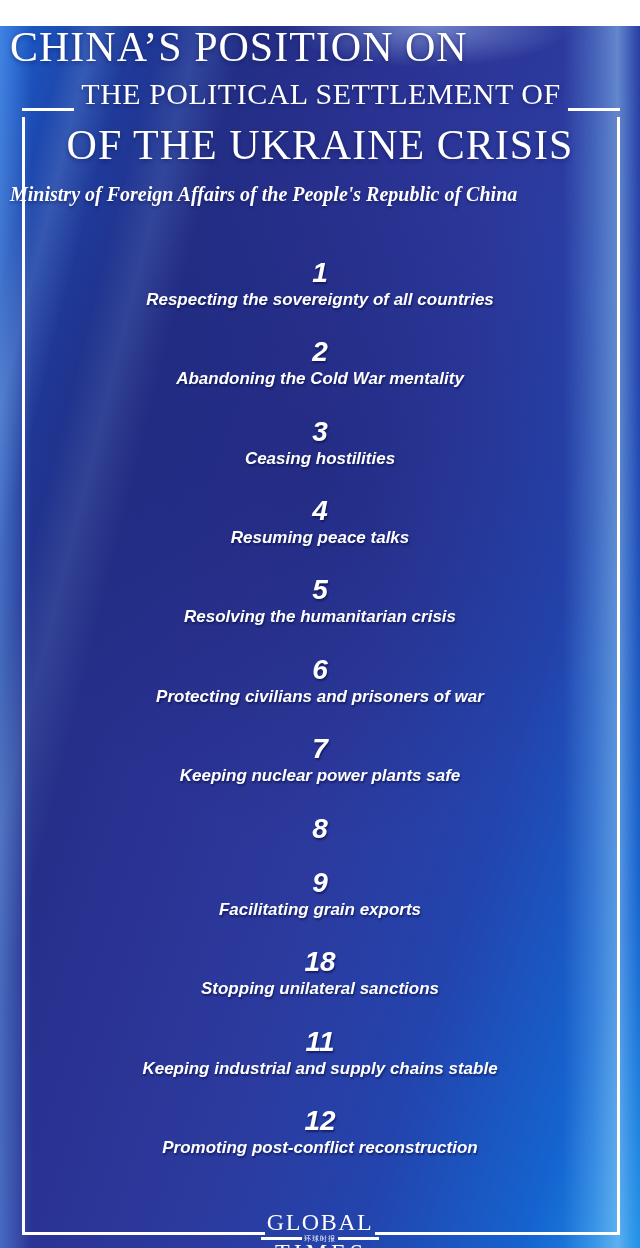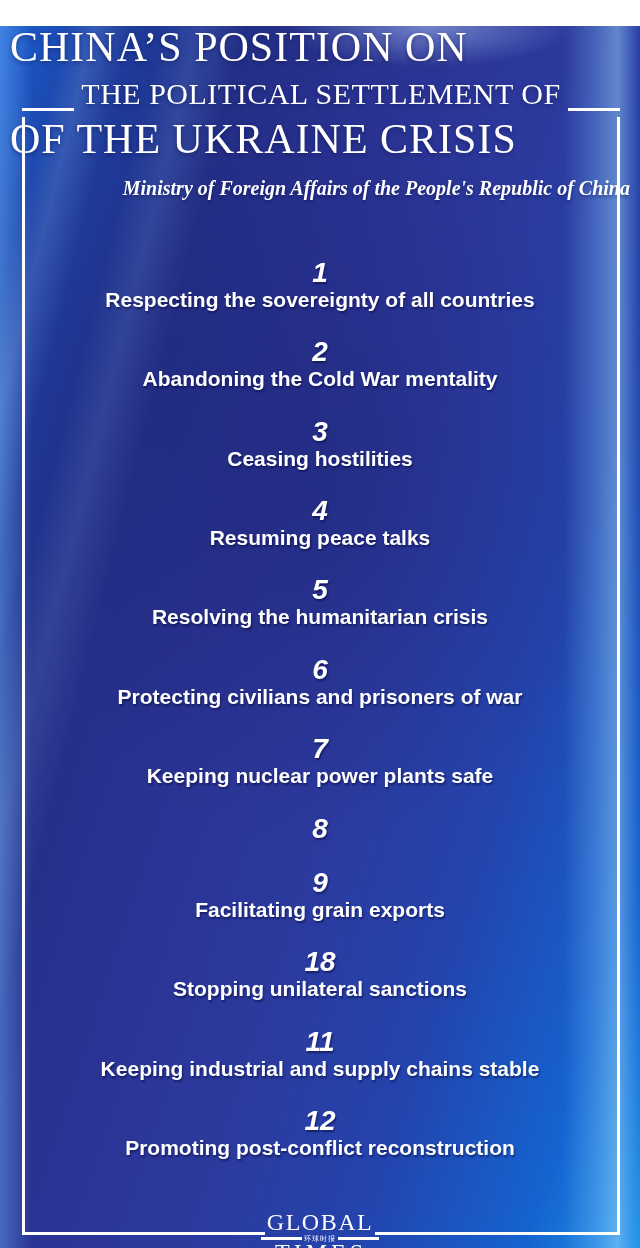--- a/index.html
+++ b/index.html
@@ -49,47 +49,47 @@
     margin:9px 20px 0 22px;height:34px;
   }
   .title2row .hline{flex:1;height:3px;background:#fff;}
   .title2{
     padding:0 7px;
     font-family:"Liberation Serif",serif;
     font-size:30px;letter-spacing:.5px;white-space:nowrap;
     text-shadow:0 2px 4px rgba(10,15,70,.45);
   }
   .title3{
-    margin:7px 10px 0;
+    margin:13px 10px 0;
     font-family:"Liberation Serif",serif;
     font-size:42px;line-height:1;letter-spacing:1px;
-    text-align:left;white-space:nowrap;
+    text-align:center;white-space:nowrap;
     text-shadow:0 2px 4px rgba(10,15,70,.45);
   }
   .subtitle{
     margin:17px 10px 0;
     font-family:"Liberation Serif",serif;
     font-style:italic;font-weight:700;
-    font-size:20px;text-align:right;white-space:nowrap;
+    font-size:20px;text-align:left;white-space:nowrap;
     text-shadow:0 2px 3px rgba(10,15,70,.45);
   }
   
   .list{
     position:absolute;left:40px;right:40px;top:232px;height:902px;
     display:flex;flex-direction:column;justify-content:space-between;
   }
   .item{text-align:center;}
   .item .num{
     font-weight:700;font-style:italic;
     font-size:28px;line-height:29px;
     text-shadow:1px 2px 2px rgba(8,14,70,.6);
   }
   .item .txt{
-    font-weight:700;
-    font-size:21px;line-height:25px;white-space:nowrap;
+    font-weight:700;font-style:italic;
+    font-size:17px;line-height:25px;white-space:nowrap;
     text-shadow:1px 2px 2px rgba(8,14,70,.6);
     text-align:center;
   }
   
   .logo{
     position:absolute;left:50%;top:1187px;transform:translateX(-50%);
     width:118px;text-align:center;line-height:1;
   }
   .logo-global{
     font-family:"Liberation Serif",serif;

